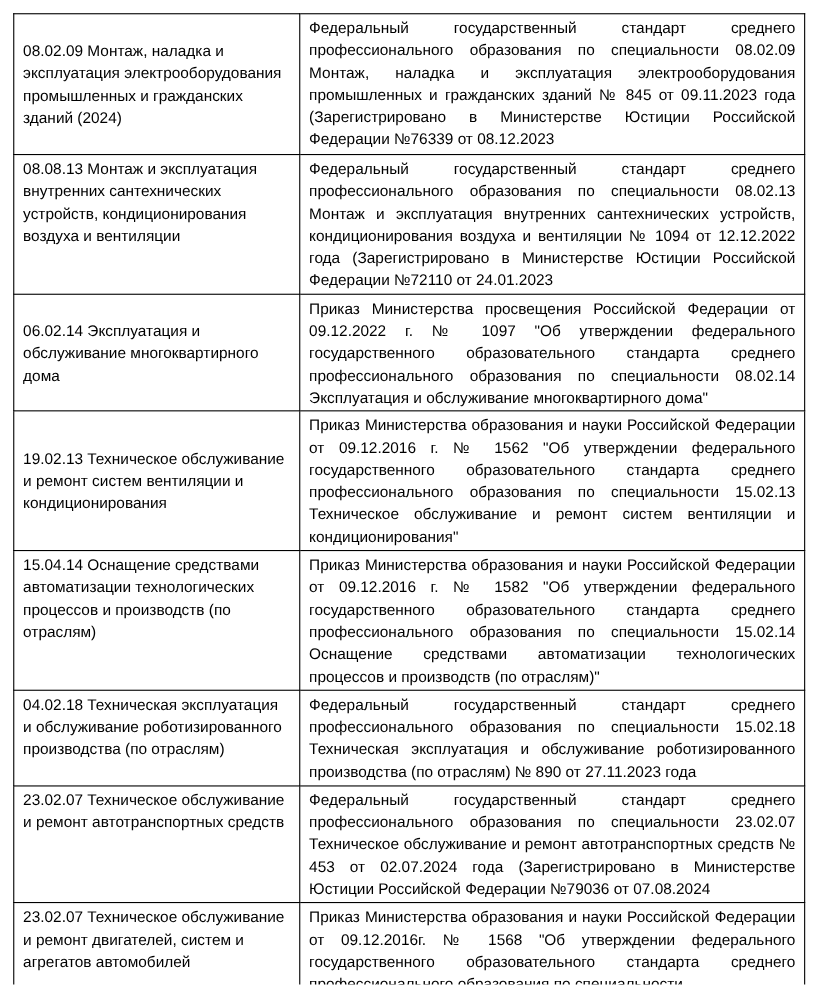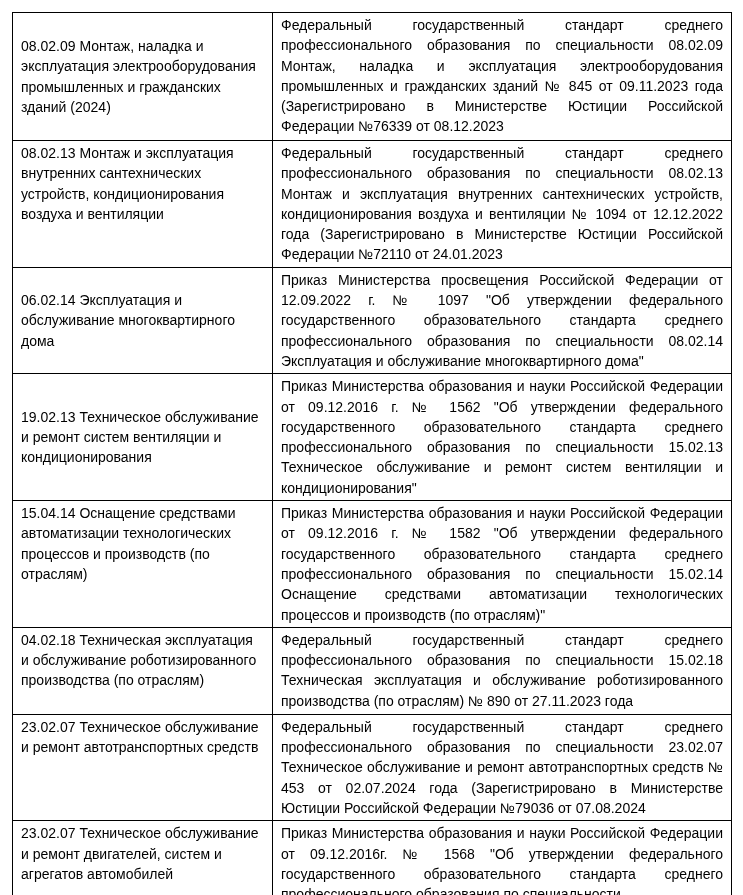--- a/index.html
+++ b/index.html
@@ -51,26 +51,26 @@
     <colgroup>
       <col style="width:260px">
       <col style="width:459px">
     </colgroup>
     <tbody>
       <tr class="h128">
         <td class="left vm">08.02.09 Монтаж, наладка и эксплуатация электрооборудования промышленных и гражданских зданий (2024)</td>
         <td class="right">Федеральный государственный стандарт среднего профессионального образования по специальности 08.02.09 Монтаж, наладка и эксплуатация электрооборудования промышленных и гражданских зданий № 845 от 09.11.2023 года (Зарегистрировано в Министерстве Юстиции Российской Федерации №76339 от 08.12.2023</td>
       </tr>
       <tr class="h122">
-        <td class="left">08.02.13 Монтаж и эксплуатация внутренних сантехнических устройств, кондиционирования воздуха и вентиляции</td>
+        <td class="left">08.08.13 Монтаж и эксплуатация внутренних сантехнических устройств, кондиционирования воздуха и вентиляции</td>
         <td class="right">Федеральный государственный стандарт среднего профессионального образования по специальности 08.02.13 Монтаж и эксплуатация внутренних сантехнических устройств, кондиционирования воздуха и вентиляции № 1094 от 12.12.2022 года (Зарегистрировано в Министерстве Юстиции Российской Федерации №72110 от 24.01.2023</td>
       </tr>
       <tr class="h104">
         <td class="left vm">06.02.14 Эксплуатация и обслуживание многоквартирного дома</td>
-        <td class="right">Приказ Министерства просвещения Российской Федерации от 12.09.2022 г. № 1097 "Об утверждении федерального государственного образовательного стандарта среднего профессионального образования по специальности 08.02.14 Эксплуатация и обслуживание многоквартирного дома"</td>
+        <td class="right">Приказ Министерства просвещения Российской Федерации от 09.12.2022 г. № 1097 "Об утверждении федерального государственного образовательного стандарта среднего профессионального образования по специальности 08.02.14 Эксплуатация и обслуживание многоквартирного дома"</td>
       </tr>
       <tr class="h122">
         <td class="left vm">19.02.13 Техническое обслуживание и ремонт систем вентиляции и кондиционирования</td>
         <td class="right">Приказ Министерства образования и науки Российской Федерации от 09.12.2016 г. № 1562 "Об утверждении федерального государственного образовательного стандарта среднего профессионального образования по специальности 15.02.13 Техническое обслуживание и ремонт систем вентиляции и кондиционирования"</td>
       </tr>
       <tr class="h122">
         <td class="left">15.04.14 Оснащение средствами автоматизации технологических процессов и производств (по отраслям)</td>
         <td class="right">Приказ Министерства образования и науки Российской Федерации от 09.12.2016 г. № 1582 "Об утверждении федерального государственного образовательного стандарта среднего профессионального образования по специальности 15.02.14 Оснащение средствами автоматизации технологических процессов и производств (по отраслям)"</td>
       </tr>
       <tr class="h87">

